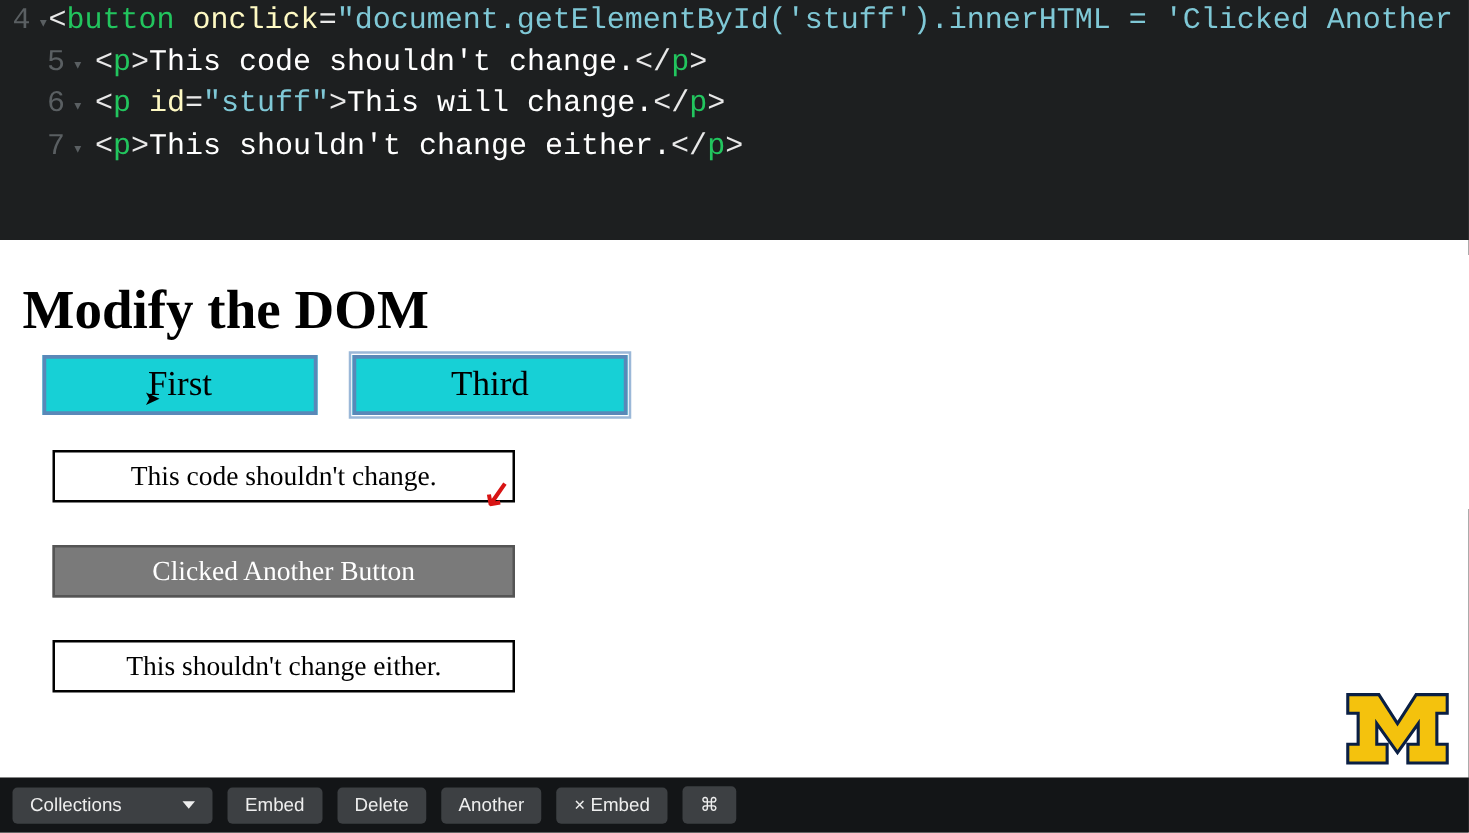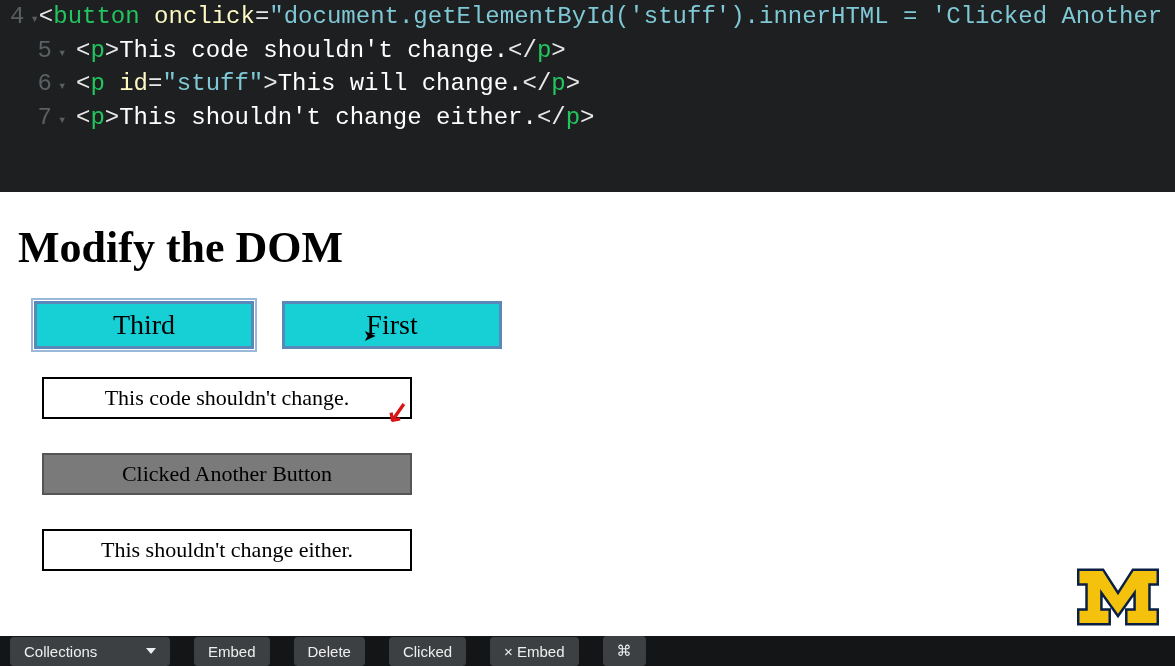--- a/index.html
+++ b/index.html
@@ -42,21 +42,21 @@
   .preview {
     background: #ffffff;
     flex: 1;
     padding: 30px 18px 10px 18px;
     position: relative;
     font-family: "Times New Roman", serif;
   }
   .preview h1 {
     font-size: 44px;
     font-weight: bold;
-    margin-bottom: 28px;
+    margin-bottom: 11px;
   }
   .btn-row { display: flex; gap: 28px; margin-left: 16px; margin-bottom: 28px; }
   .dom-btn {
     width: 220px;
     height: 48px;
     background: #17d0d6;
     border: 3px solid #5a88b8;
     font-size: 28px;
     font-family: "Times New Roman", serif;
     cursor: pointer;
@@ -68,21 +68,21 @@
     border: 2px solid #000;
     font-size: 22px;
     text-align: center;
     padding: 6px 4px;
     margin-left: 24px;
     margin-bottom: 34px;
     font-family: "Times New Roman", serif;
   }
   .para.active {
     background: #7a7a7a;
-    color: #000000;
+    color: #ffffff;
     border-color: #555;
   }
 
   .annotation {
     position: absolute;
     color: #d81414;
     font-size: 28px;
     font-weight: bold;
     pointer-events: none;
     transform: rotate(-10deg);
@@ -96,25 +96,25 @@
 
   .cursor-arrow {
     position: absolute;
     pointer-events: none;
     font-size: 16px;
     color: #000;
   }
 
   
   .toolbar {
-    height: 30px;
+    height: 44px;
     background: #131517;
     display: flex;
     align-items: center;
-    gap: 24px;
+    gap: 12px;
     padding: 0 10px;
     font-family: Arial, sans-serif;
     font-size: 16px;
     color: #eee;
   }
   .tbtn {
     background: #3d4043;
     border: none;
     border-radius: 4px;
     color: #eee;
@@ -141,24 +141,24 @@
     <div class="row"><span class="gutter">4</span><span class="fold">▾</span><span class="tok-punct">&lt;</span><span class="tok-tag">button</span><span class="tok-text"> </span><span class="tok-attr">onclick</span><span class="tok-punct">=</span><span class="tok-str">"document.getElementById('stuff').innerHTML = 'Clicked Another But</span></div>
     <div class="row"><span class="gutter">5</span><span class="fold">▾</span><span class="tok-punct">&lt;</span><span class="tok-tag">p</span><span class="tok-punct">&gt;</span><span class="tok-text">This code shouldn't change.</span><span class="tok-punct">&lt;/</span><span class="tok-tag">p</span><span class="tok-punct">&gt;</span></div>
     <div class="row"><span class="gutter">6</span><span class="fold">▾</span><span class="tok-punct">&lt;</span><span class="tok-tag">p</span><span class="tok-text"> </span><span class="tok-attr">id</span><span class="tok-punct">=</span><span class="tok-str">"stuff"</span><span class="tok-punct">&gt;</span><span class="tok-text">This will change.</span><span class="tok-punct">&lt;/</span><span class="tok-tag">p</span><span class="tok-punct">&gt;</span></div>
     <div class="row"><span class="gutter">7</span><span class="fold">▾</span><span class="tok-punct">&lt;</span><span class="tok-tag">p</span><span class="tok-punct">&gt;</span><span class="tok-text">This shouldn't change either.</span><span class="tok-punct">&lt;/</span><span class="tok-tag">p</span><span class="tok-punct">&gt;</span></div>
   </div>
 
 <div class="preview">
   <h1>Modify the DOM</h1>
 
   <div class="btn-row">
-    <button class="dom-btn focused">Third</button>
     <button class="dom-btn" style="position:relative;">First
       <span class="cursor-arrow" style="left:78px; top:22px;">➤</span>
     </button>
+    <button class="dom-btn focused">Third</button>
   </div>
 
   <p class="para">This code shouldn't change.</p>
 
   <div style="position:relative;">
     <p class="para active">Clicked Another Button</p>
     <span class="annotation" style="left:368px; top:-58px;">↙</span>
   </div>
 
   <p class="para">This shouldn't change either.</p>
@@ -168,18 +168,18 @@
   </svg>
 </div>
 
 <div class="toolbar">
   <button class="tbtn dropdown">
     <span>Collections</span>
     <span class="caret-down"></span>
   </button>
   <button class="tbtn">Embed</button>
   <button class="tbtn">Delete</button>
-  <button class="tbtn">Clicked</button>
+  <button class="tbtn">Another</button>
   <button class="tbtn">× Embed</button>
   <button class="tbtn">
     <span class="cmd-icon">⌘</span>
   </button>
 </div>
 
 </body></html>

